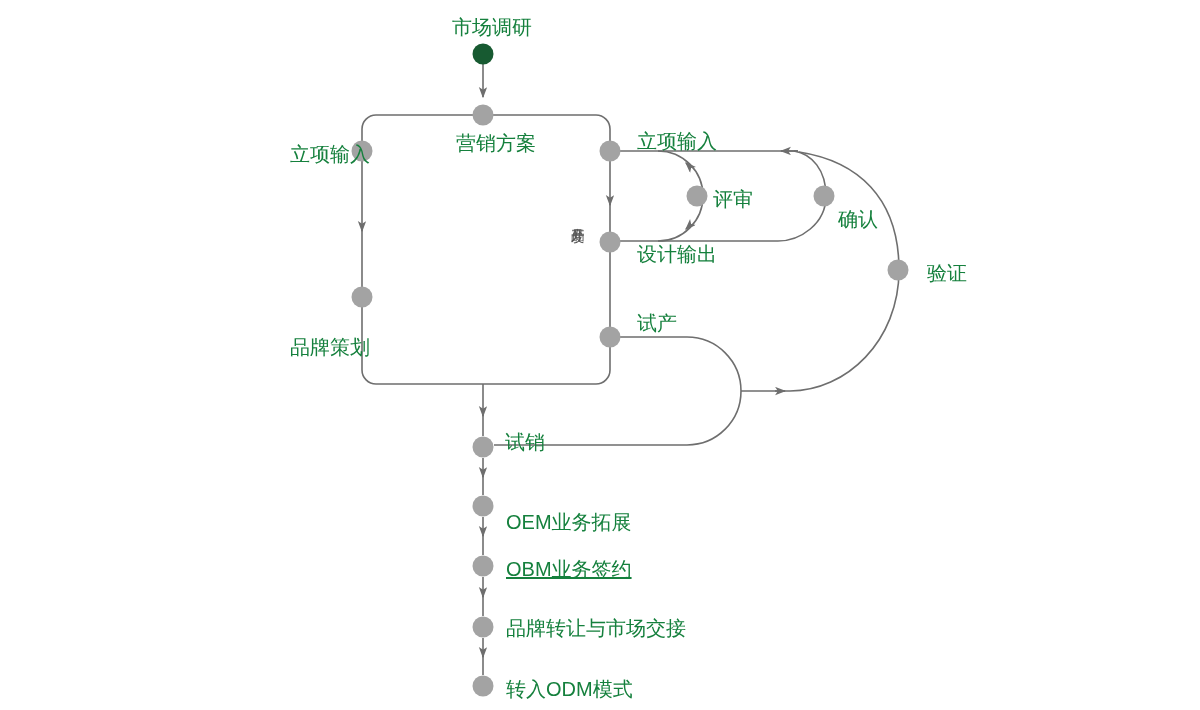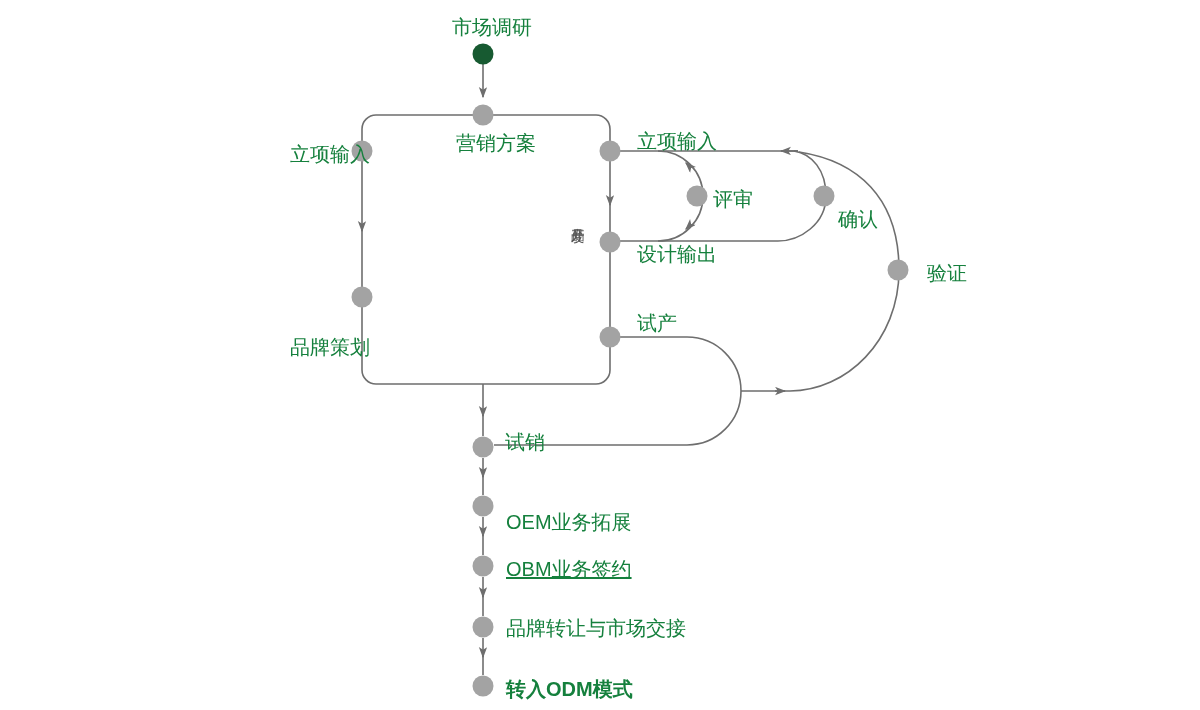--- a/index.html
+++ b/index.html
@@ -123,15 +123,15 @@
   <div class="lbl" style="left:713px; top:188px;">评审</div>
   <div class="lbl" style="left:637px; top:243px;">设计输出</div>
   <div class="lbl" style="left:830px; top:208px;margin-left:8px;">确认</div>
   <div class="lbl" style="left:913px; top:262px;margin-left:14px;">验证</div>
   <div class="vlbl" style="left:570px; top:217px;">产品开发</div>
   <div class="lbl" style="left:637px; top:312px;font-family:Liberation Serif, serif;">试产</div>
   <div class="lbl" style="left:505px; top:431px;">试销</div>
   <div class="lbl" style="left:506px; top:498px;margin-top:13px;">OEM业务拓展</div>
   <div class="lbl" style="left:506px; top:558px;text-decoration:underline;">OBM业务签约</div>
   <div class="lbl" style="left:506px; top:619px;font-family:Liberation Mono, monospace;">品牌转让与市场交接</div>
-  <div class="lbl" style="left:506px; top:678px;font-weight:bold;">转入ODM模式</div>
+  <div class="lbl" style="left:506px; top:678px;">转入ODM模式</div>
 
 </div>
 
 </body></html>

